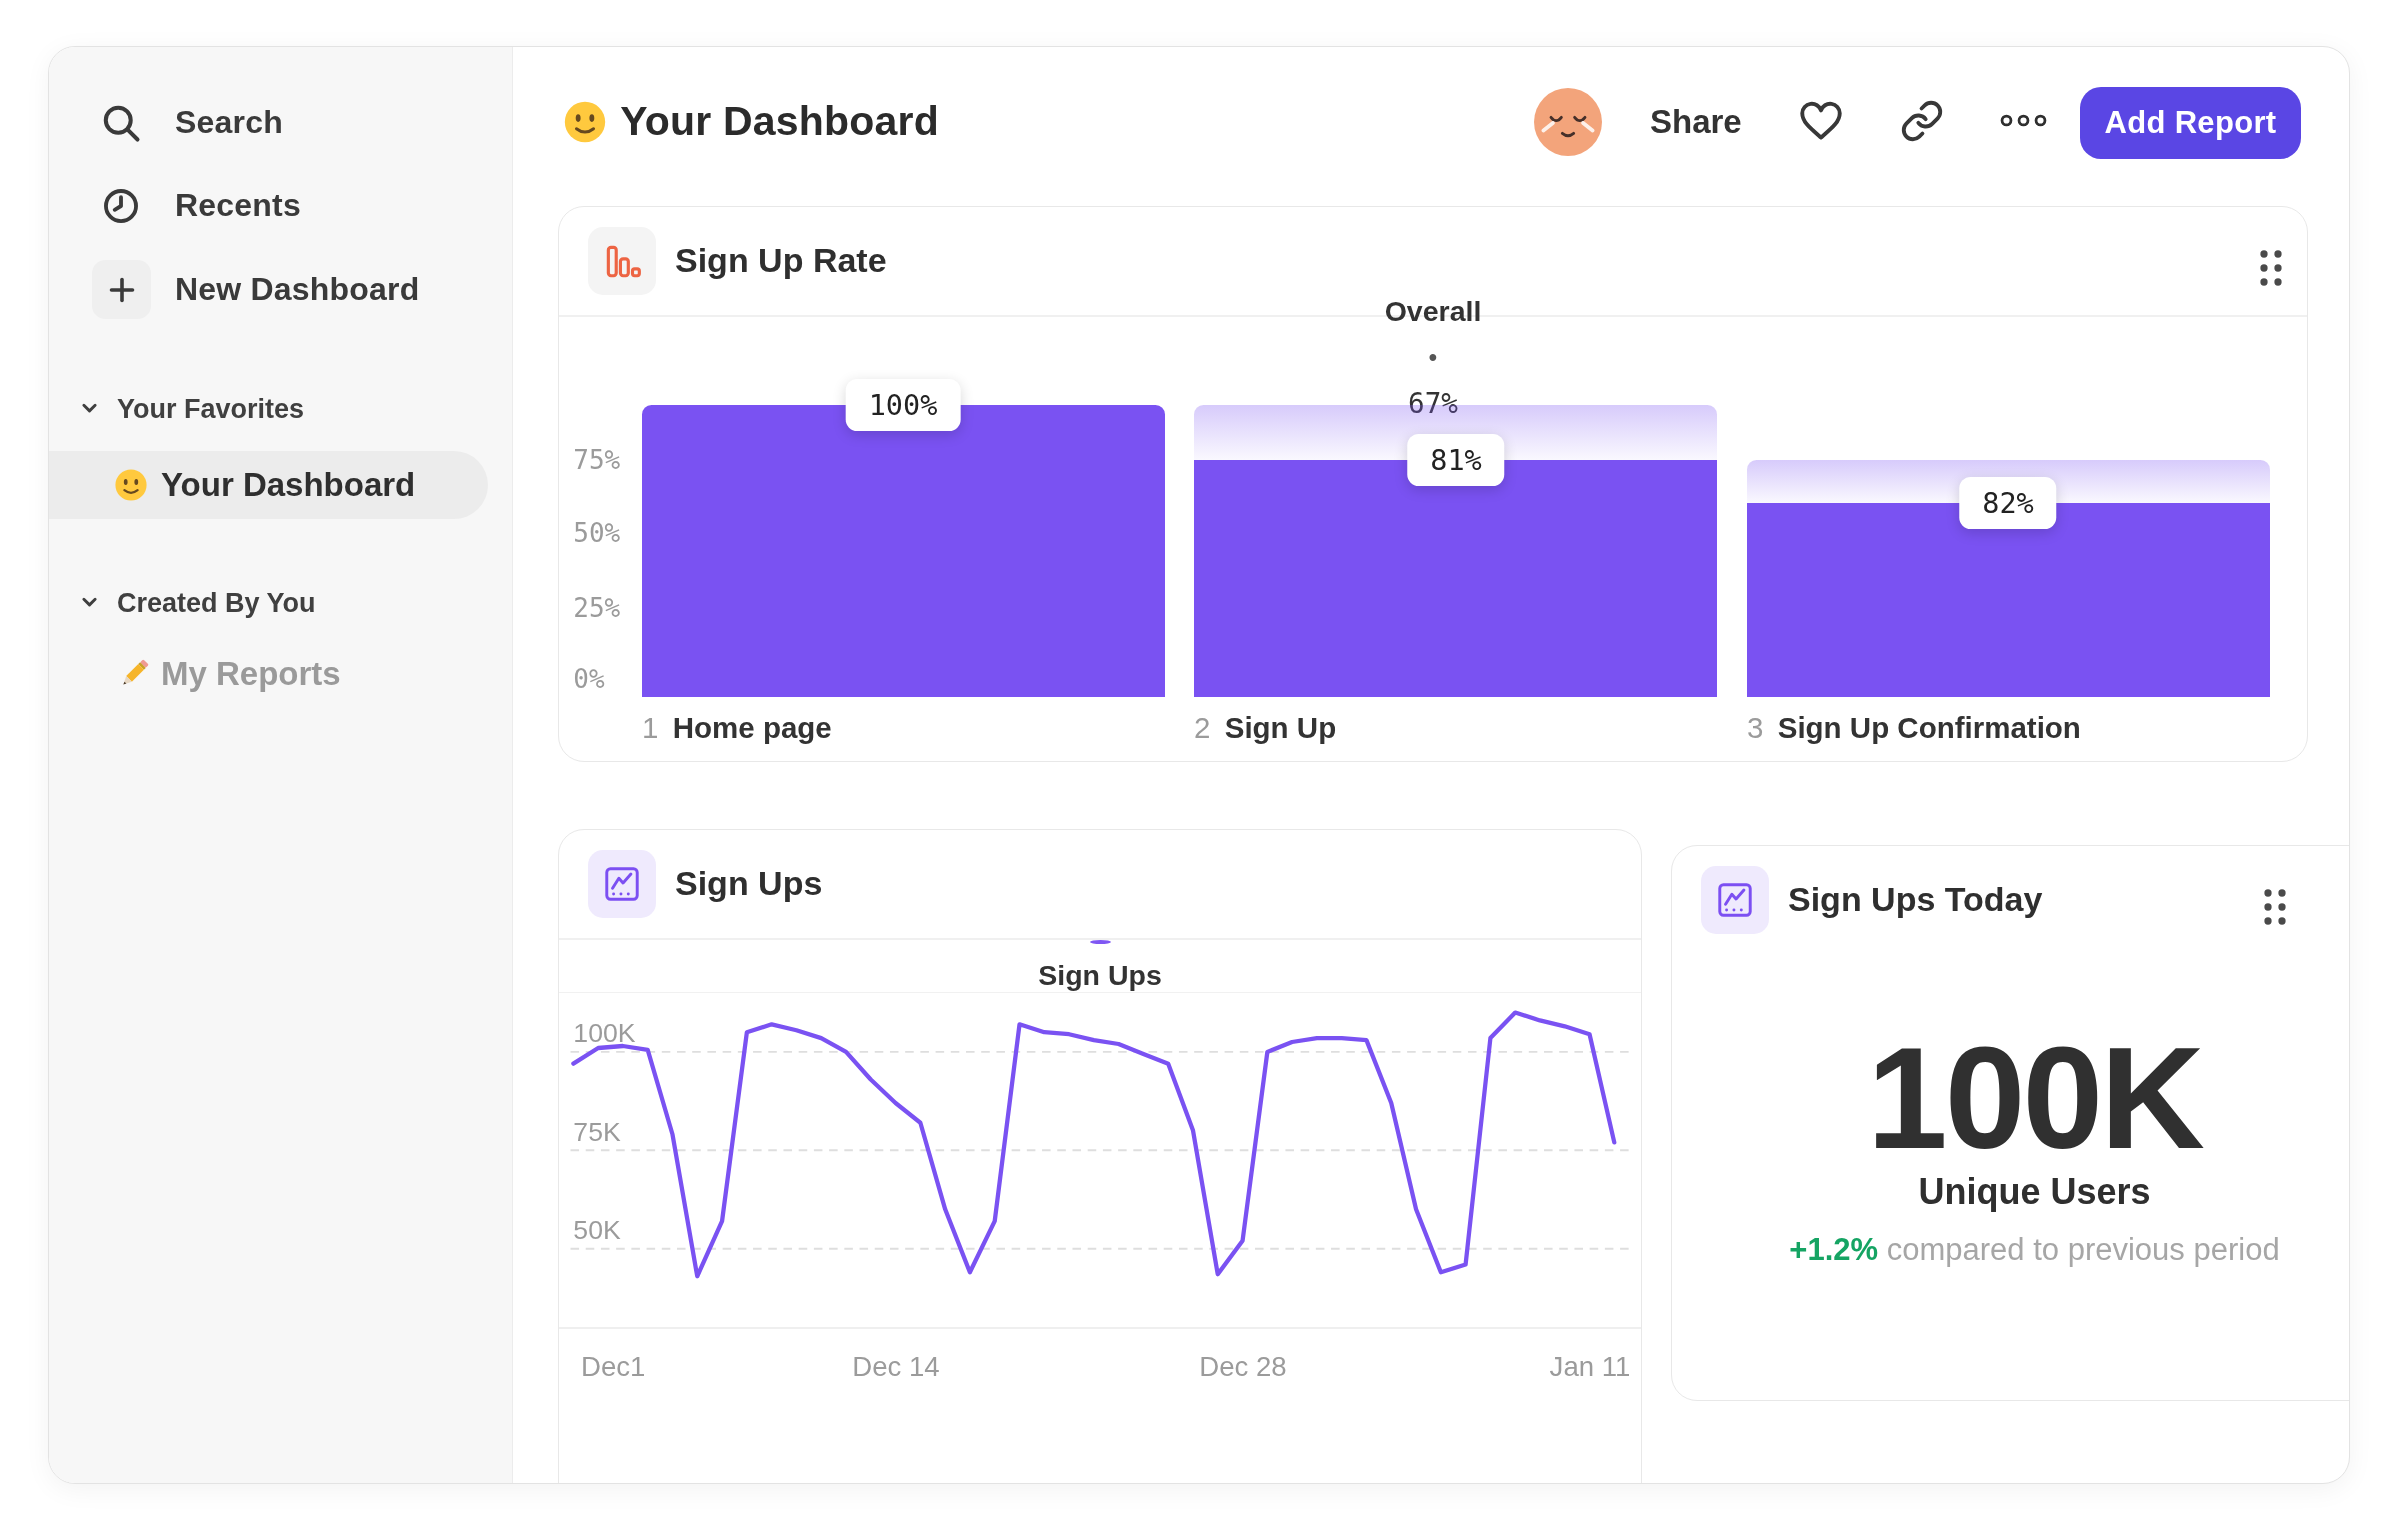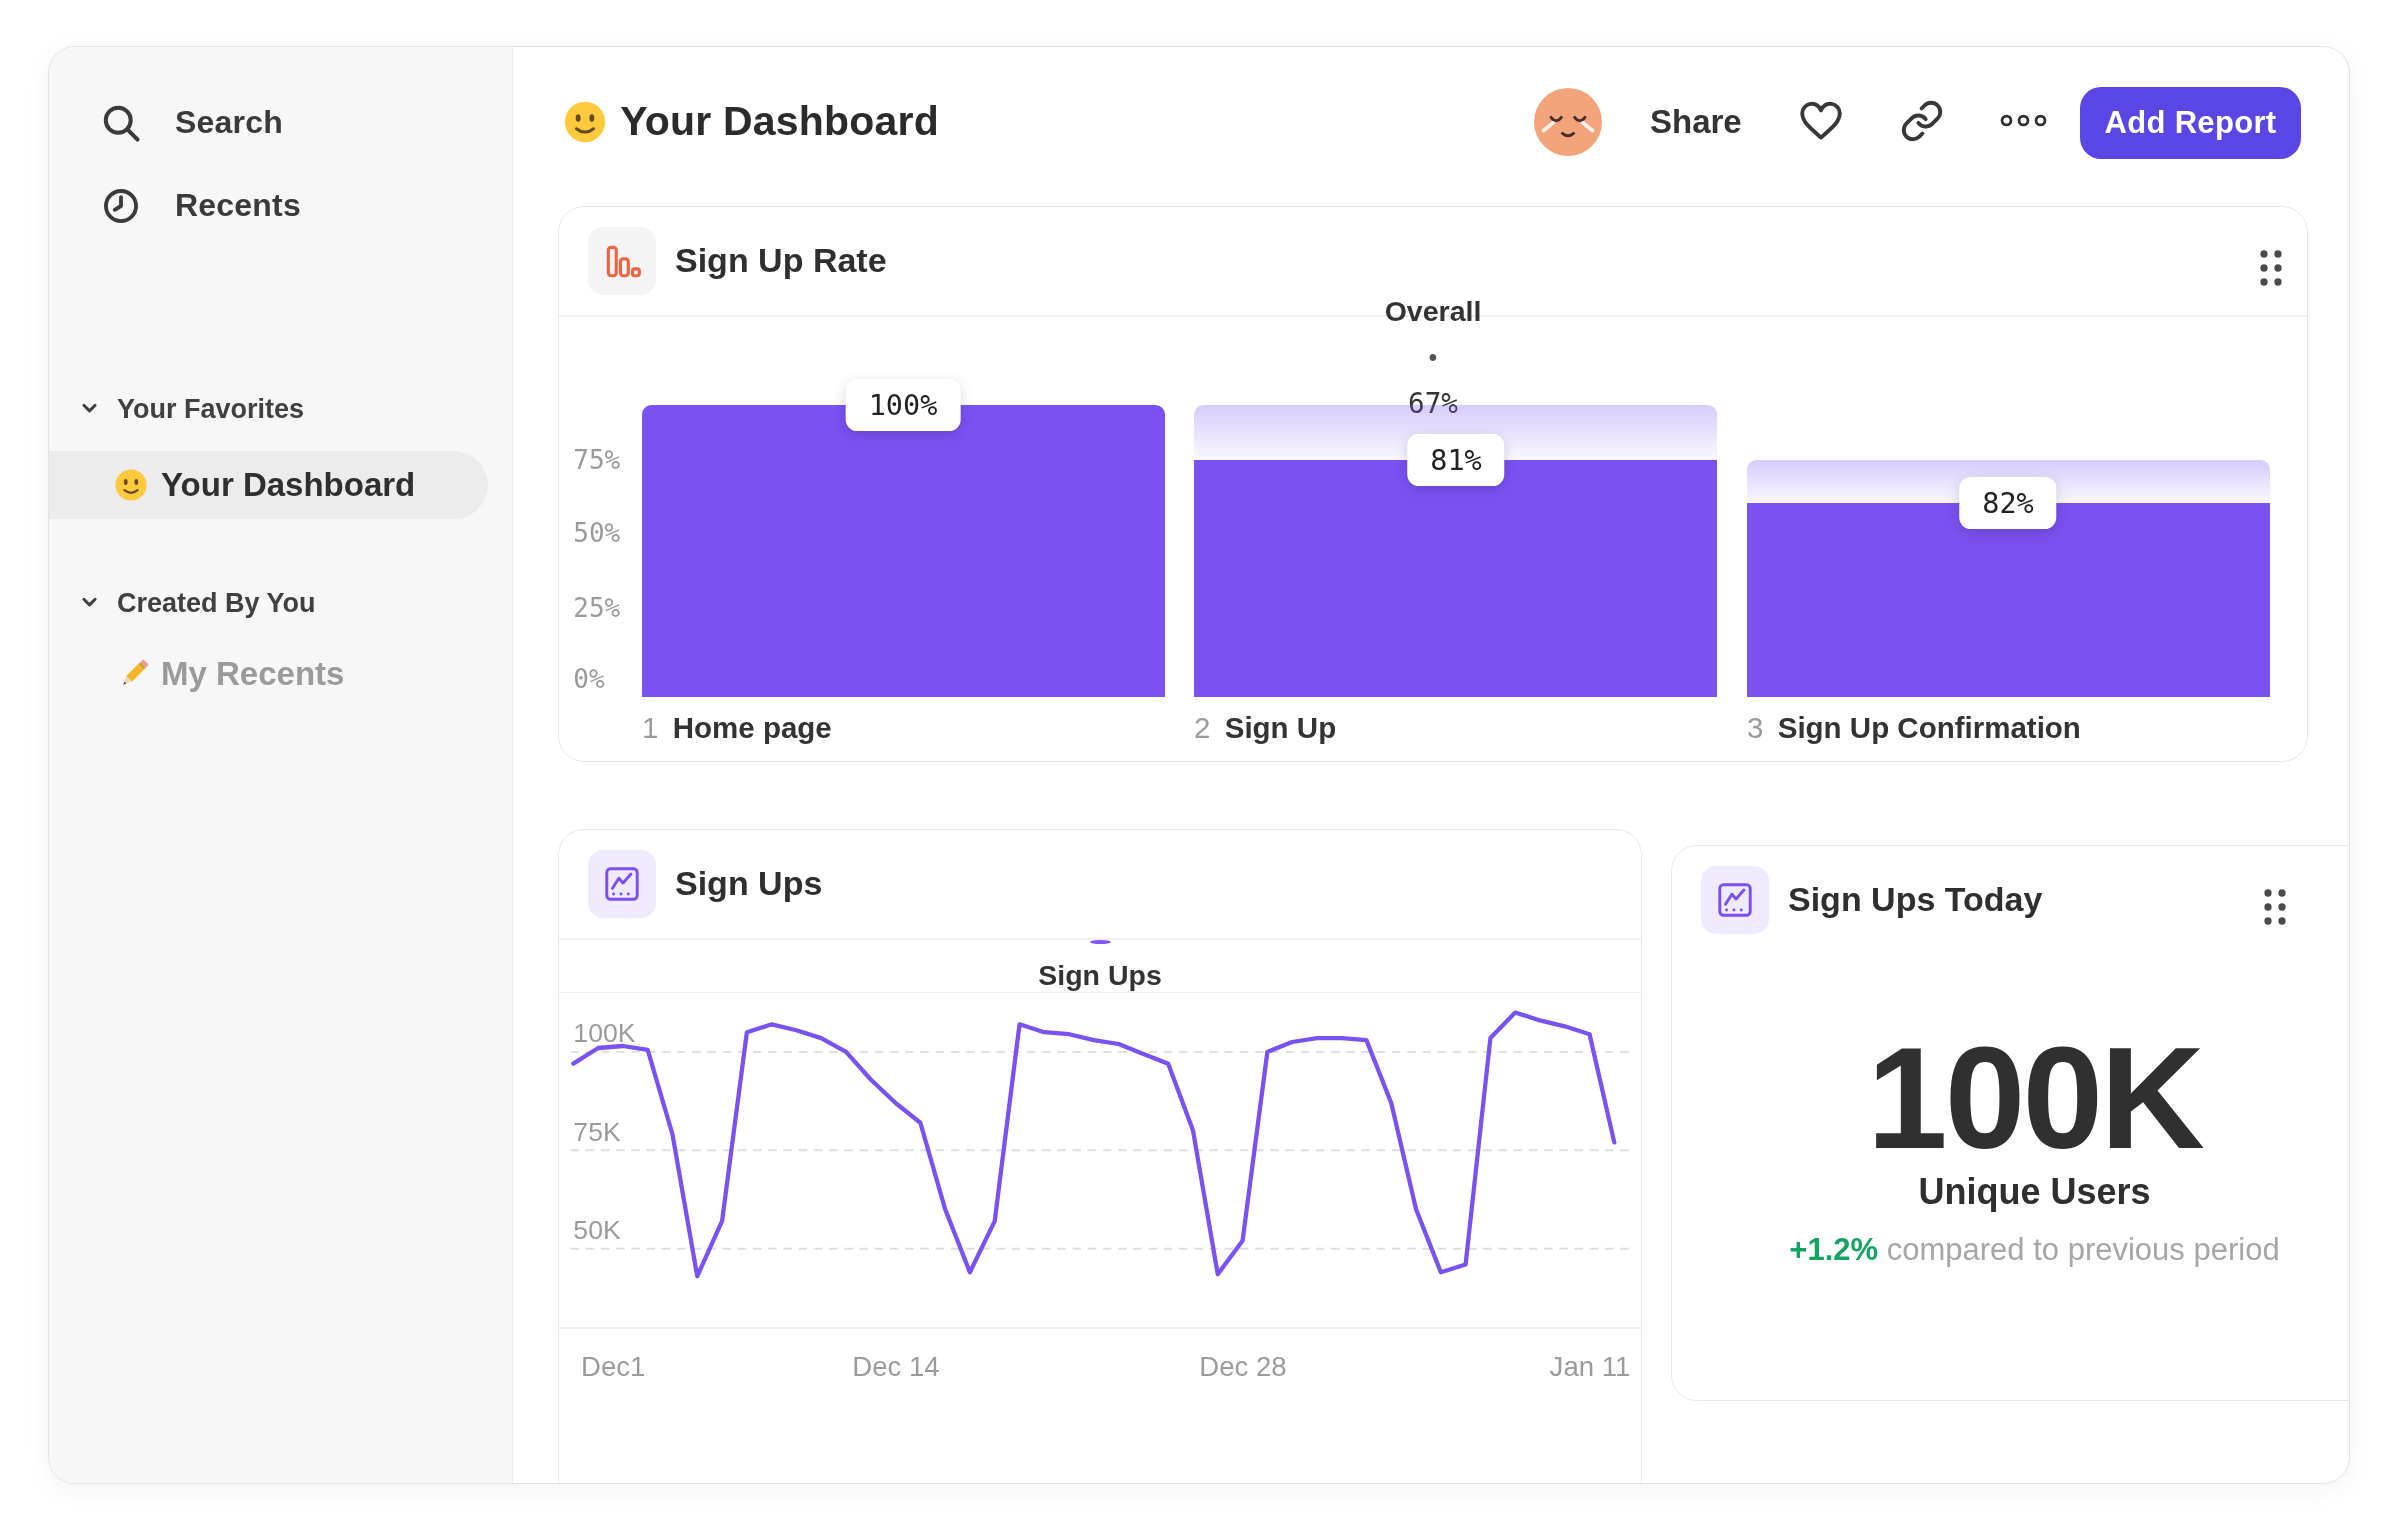--- a/index.html
+++ b/index.html
@@ -112,20 +112,29 @@
     <div class="nav-row" style="top:128px;">
       <span class="ico">
         <svg width="42" height="42" viewBox="0 0 24 24" fill="none" stroke="#3a3a3a" stroke-width="2.2" stroke-linecap="round" stroke-linejoin="round">
           <circle cx="12" cy="12" r="8.6"></circle>
             <polyline points="12,7 12,12 8.4,14.2"></polyline>
         </svg>
       </span>
       <span class="nav-label">Recents</span>
     </div>
 
+    <div class="nav-row" style="top:211px; height:63px;">
+      <span class="plus-box">
+        <svg width="36" height="36" viewBox="0 0 24 24" fill="none" stroke="#3a3a3a" stroke-width="2.4" stroke-linecap="round">
+          <line x1="12" y1="5" x2="12" y2="19"></line>
+            <line x1="5" y1="12" x2="19" y2="12"></line>
+        </svg>
+      </span>
+      <span class="nav-label">New Dashboard</span>
+    </div>
 
     <div class="section-head" style="top:341px;">
       <span class="chev">
         <svg width="27" height="27" viewBox="0 0 24 24" fill="none" stroke="#3f3f3f" stroke-width="2.6" stroke-linecap="round" stroke-linejoin="round">
           <polyline points="7,10 12,15 17,10"></polyline>
         </svg>
       </span>
       <span class="section-label">Your Favorites</span>
     </div>
 
@@ -155,21 +164,21 @@
         <svg viewBox="0 0 36 36" width="36" height="36">
           <g transform="rotate(45 18 18)">
             <rect x="14" y="1" width="8" height="4.6" rx="1.4" fill="#ef9a93"></rect>
             <rect x="14" y="5.4" width="8" height="2.6" fill="#c9a227"></rect>
             <rect x="14" y="8" width="8" height="17" fill="#f6b52a"></rect>
             <polygon points="14,25 22,25 18,33" fill="#e8d8c3"></polygon>
             <polygon points="16.6,30.2 19.4,30.2 18,33" fill="#4a3b2a"></polygon>
           </g>
         </svg>
       </span>
-      <span class="lbl">My Recents</span>
+      <span class="lbl">My Reports</span>
     </div>
   </div>
 
   <div class="page-title">
     <span class="emo">
       <svg viewBox="0 0 36 36" width="44" height="44">
         <circle cx="18" cy="18" r="16.5" fill="#ffc93e"></circle>
         <ellipse cx="12.4" cy="14.8" rx="2" ry="3.1" fill="#66491f"></ellipse>
         <ellipse cx="23.6" cy="14.8" rx="2" ry="3.1" fill="#66491f"></ellipse>
         <path d="M11 23.5 Q18 29 25 23.5" stroke="#66491f" stroke-width="2.4" fill="none" stroke-linecap="round"></path>

